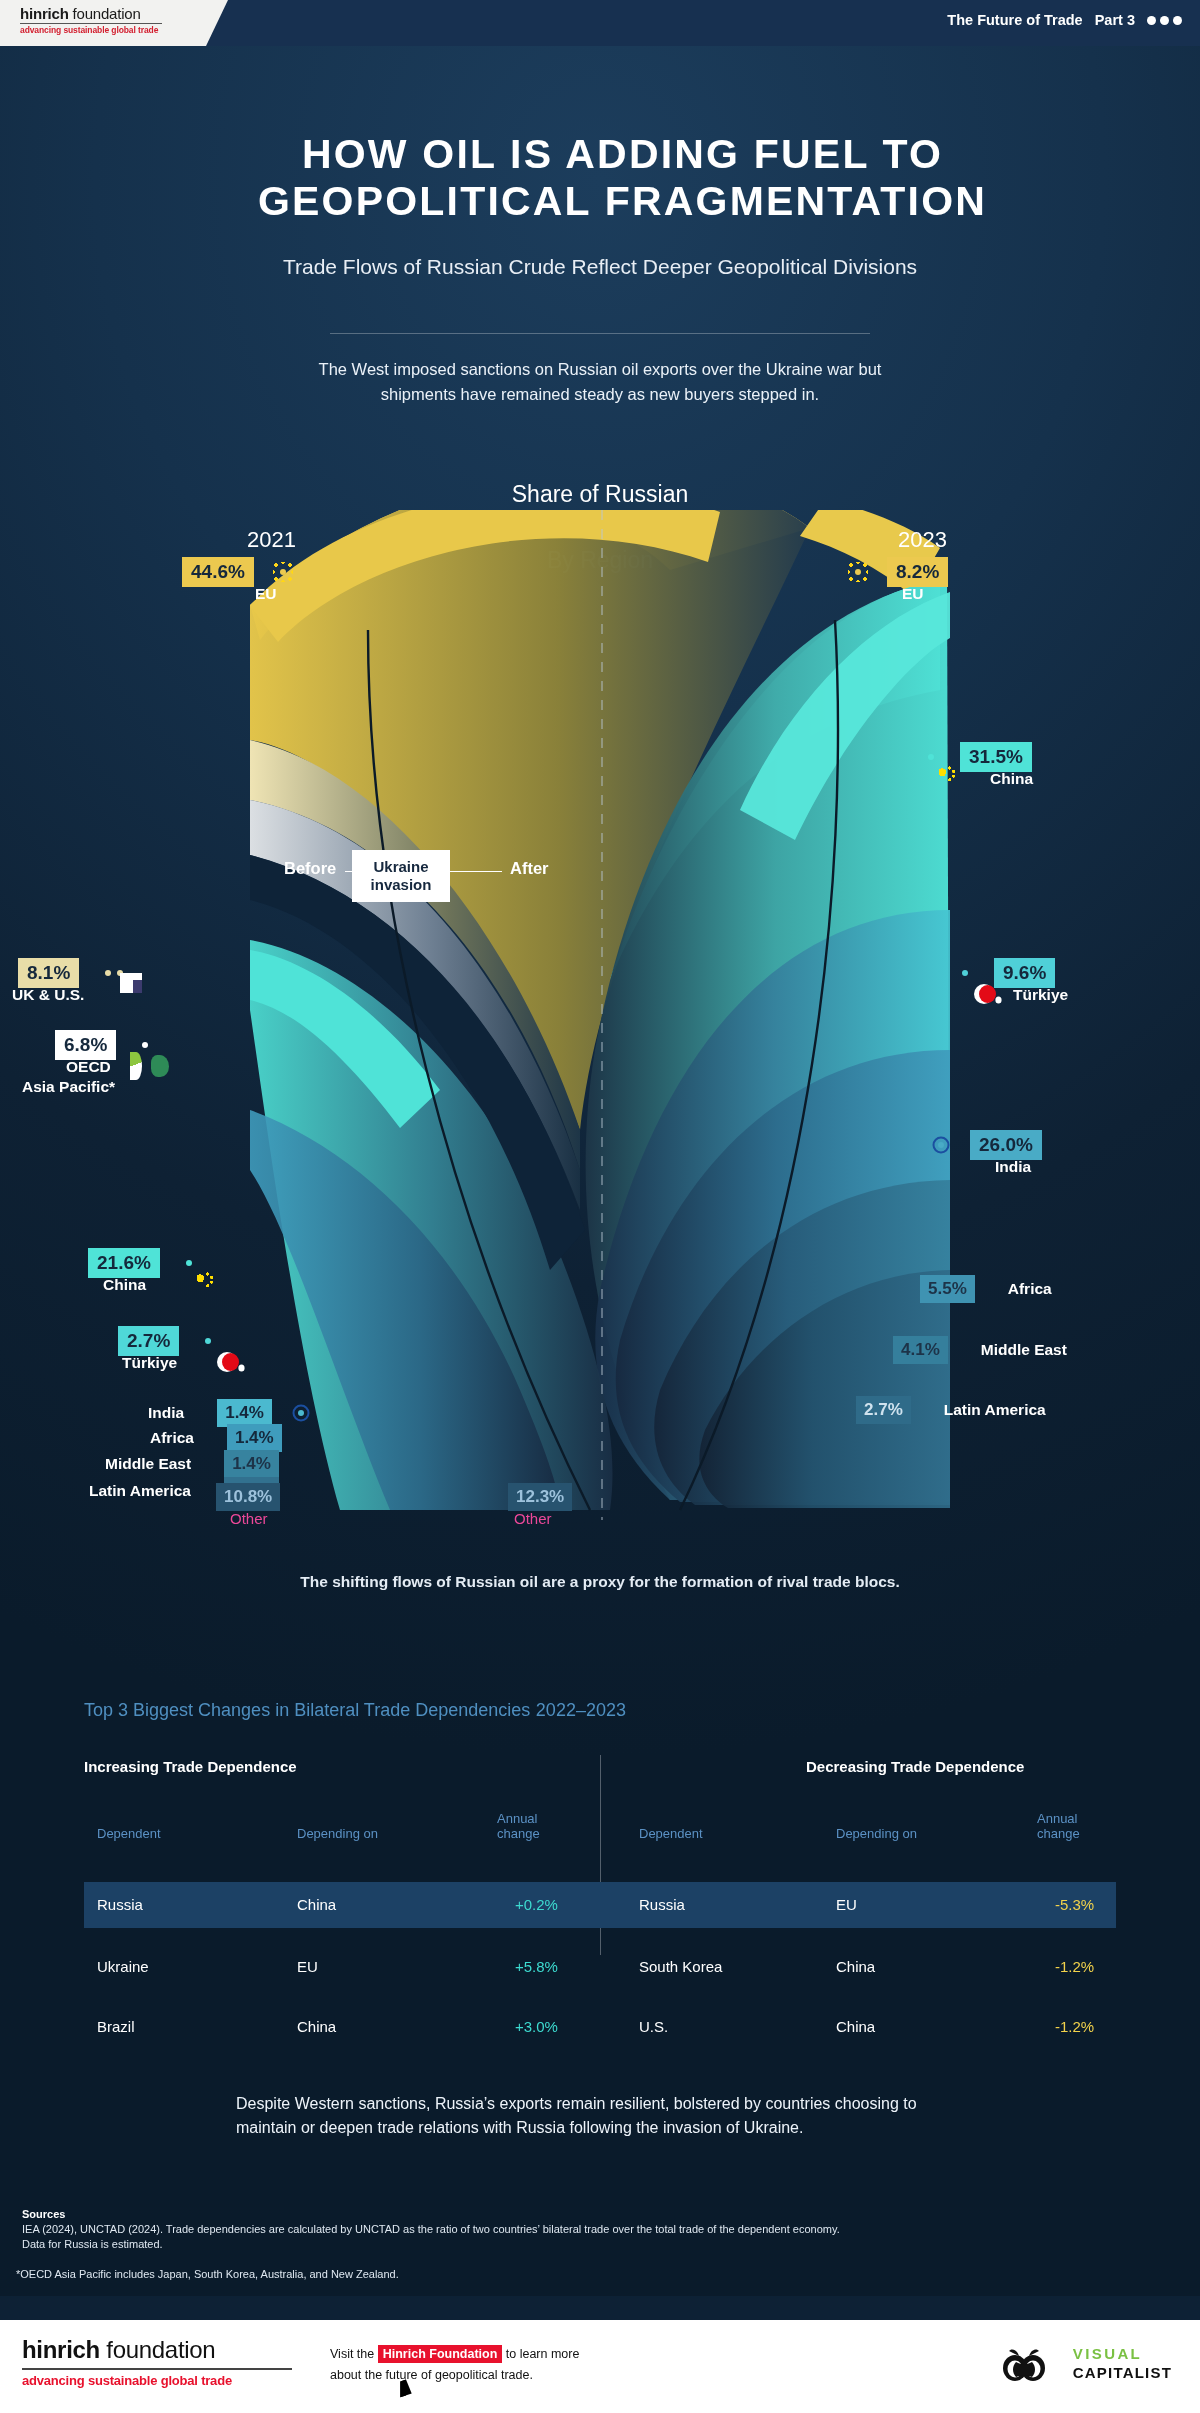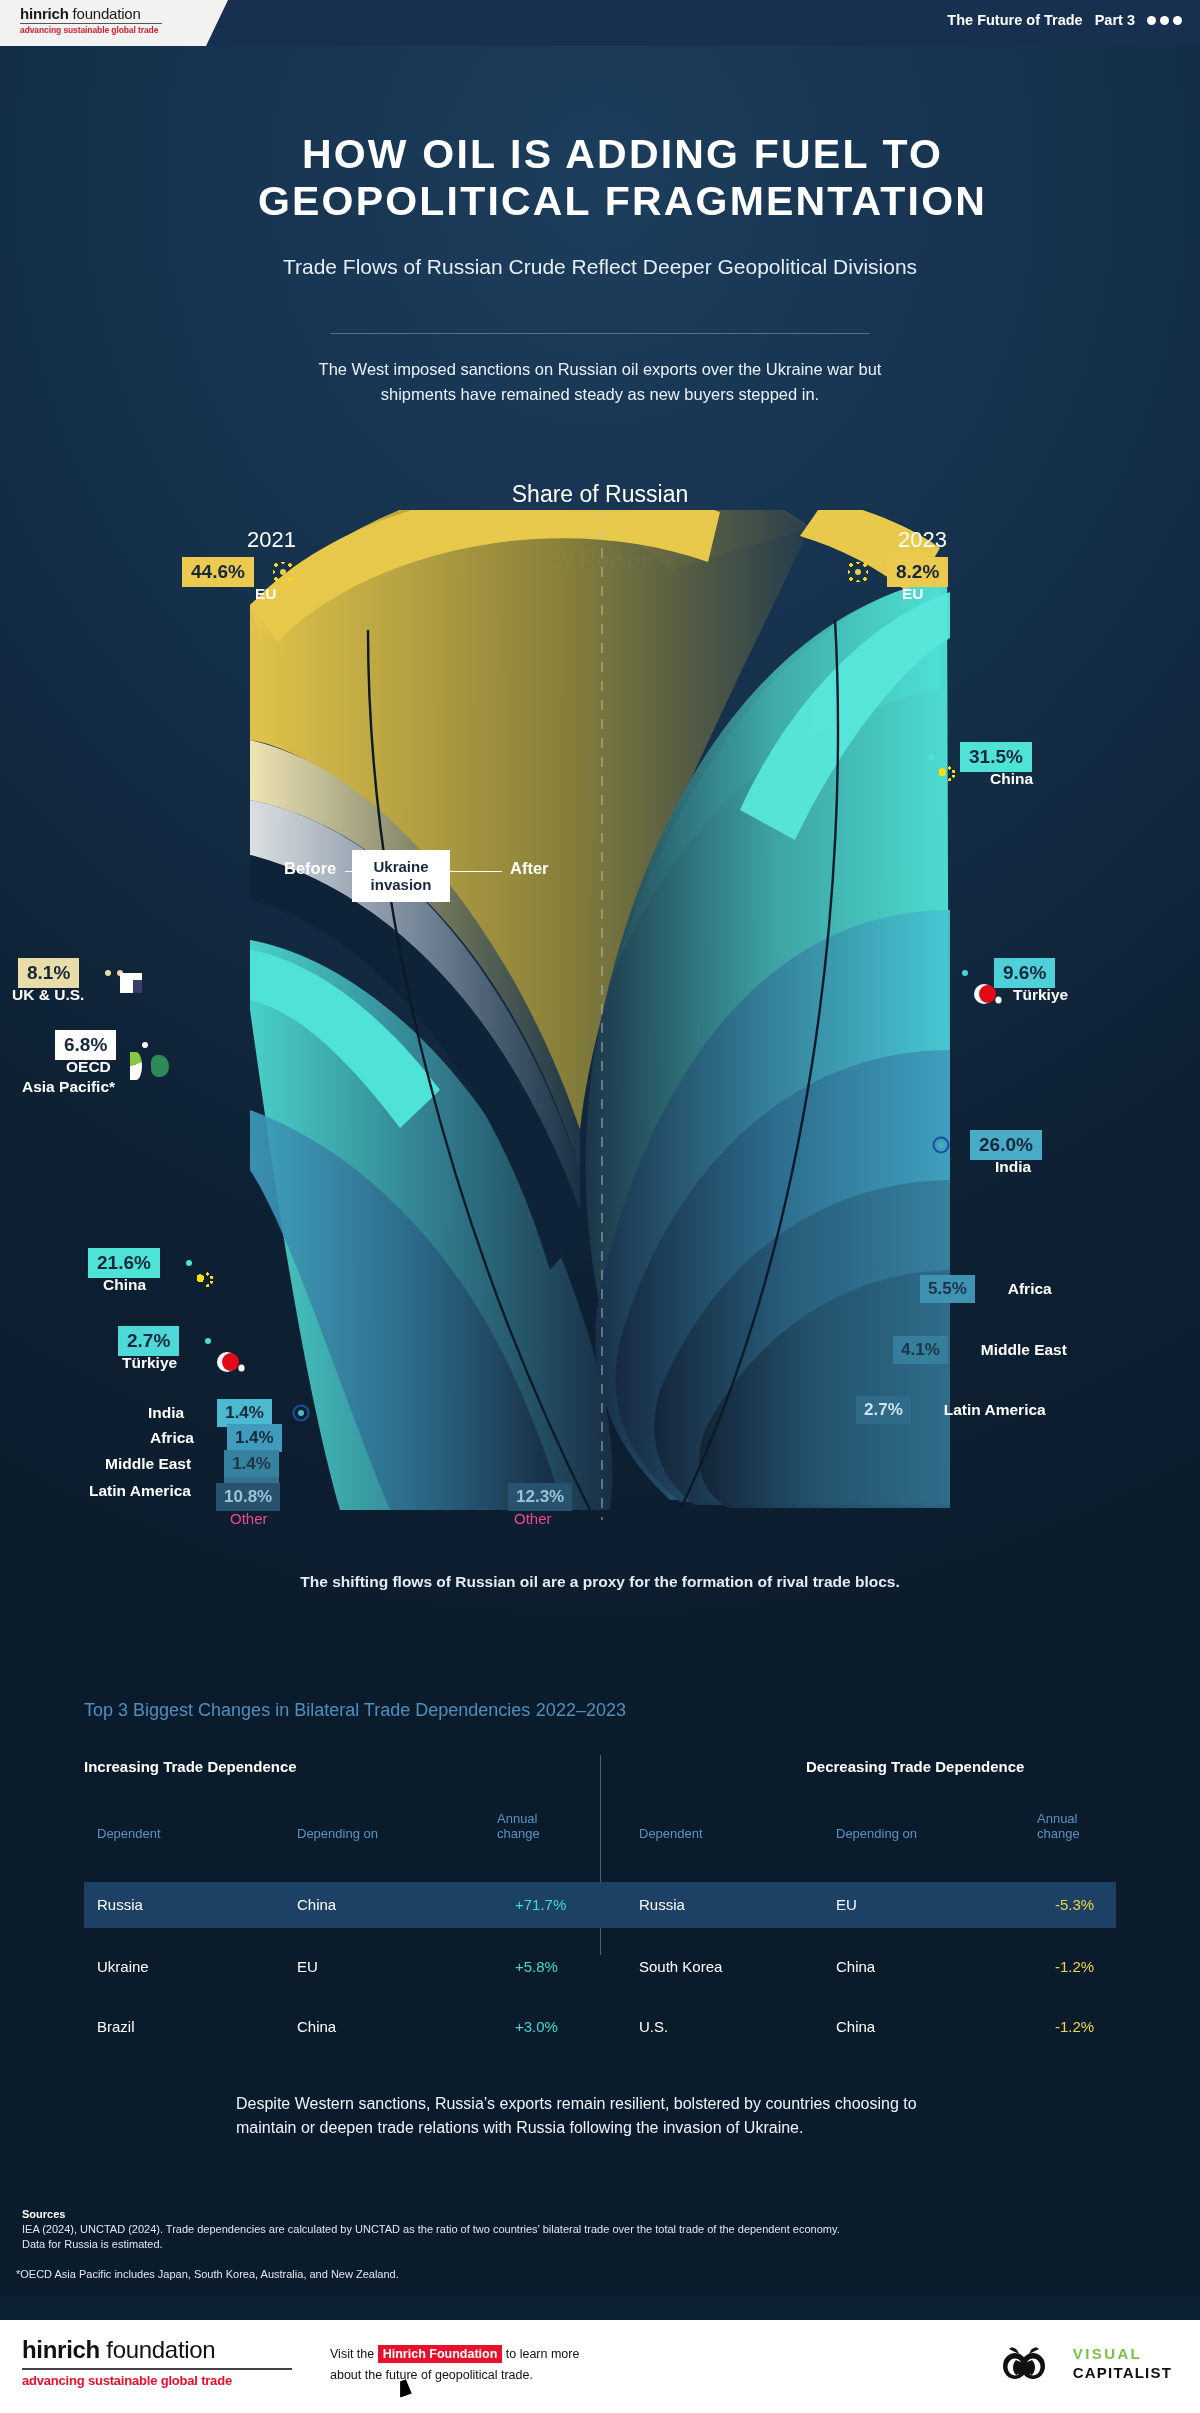--- a/index.html
+++ b/index.html
@@ -205,21 +205,21 @@
   .fhf .n { font-size:24px; color:#111; letter-spacing:-0.3px; }
   .fhf .n b { font-weight:bold; }
   .fhf .r { width:270px; height:1.5px; background:#444; margin:4px 0 3px; }
   .fhf .t { font-size:13px; color:#e8112d; font-weight:bold; letter-spacing:-0.2px; }
   .fvisit { position:absolute; left:330px; top:24px; font-size:12.5px; color:#111; line-height:21px; width:360px; }
   .fvisit .badge { background:#e8112d; color:#fff; font-weight:bold; padding:2px 5px; }
   .cursor { position:absolute; left:400px; top:60px; width:0; height:0;
     border-left:6px solid #000; border-right:6px solid transparent;
     border-top:0; border-bottom:15px solid #000;
     transform: rotate(-18deg) skewX(-18deg); }
-  .fvc { position:absolute; right:28px; top:24px; display:flex; align-items:center; gap:27px; }
+  .fvc { position:absolute; right:28px; top:24px; display:flex; align-items:flex-end; gap:27px; }
   .vc-txt { line-height:19px; }
   .vc-txt .a { font-size:15px; font-weight:bold; color:#7ac143; letter-spacing:2.4px; }
   .vc-txt .b { font-size:15px; font-weight:bold; color:#111; letter-spacing:1.2px; }
 </style>
 </head>
 <body>
 
 <div class="bg-grad"></div>
 
 <div class="topbar">
@@ -481,21 +481,21 @@
 <div class="tbl-hd" style="left:836px; top:1826px;">Depending on</div>
 <div class="tbl-hd" style="left:1037px; top:1811px;">
   <span>Annual</span><br>
   <span>change</span>
 </div>
 
 <div class="rowhl"></div>
 
 <div class="cell" style="left:97px; top:1896px;">Russia</div>
 <div class="cell" style="left:297px; top:1896px;">China</div>
-<div class="cell pos" style="left:515px; top:1896px;">+71.7%</div>
+<div class="cell pos" style="left:515px; top:1896px;">+0.2%</div>
 
 <div class="cell" style="left:97px; top:1958px;">Ukraine</div>
 <div class="cell" style="left:297px; top:1958px;">EU</div>
 <div class="cell pos" style="left:515px; top:1958px;">+5.8%</div>
 
 <div class="cell" style="left:97px; top:2018px;">Brazil</div>
 <div class="cell" style="left:297px; top:2018px;">China</div>
 <div class="cell pos" style="left:515px; top:2018px;">+3.0%</div>
 
 <div class="cell" style="left:639px; top:1896px;">Russia</div>

